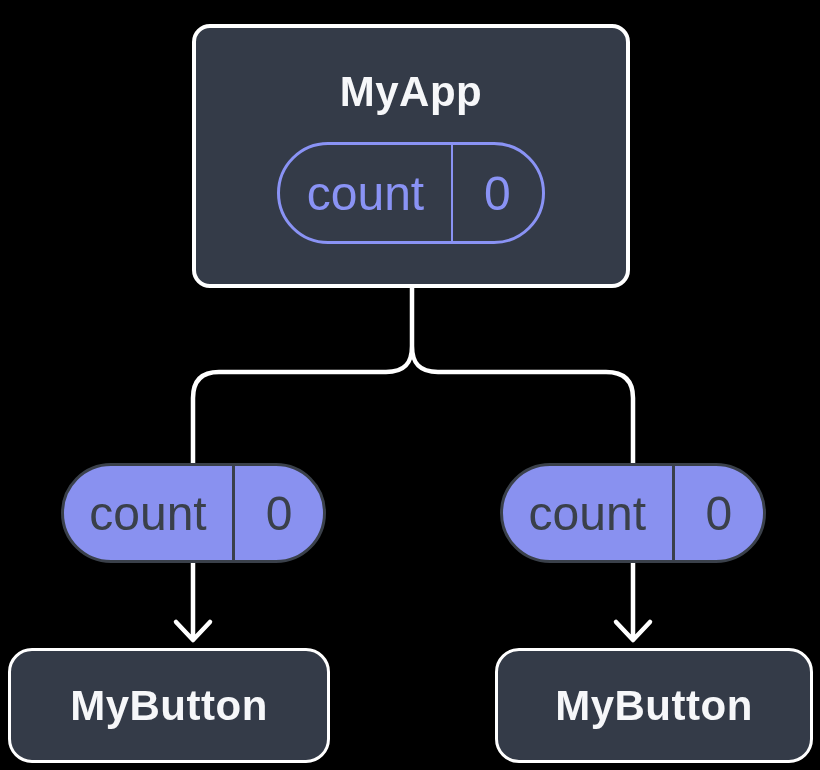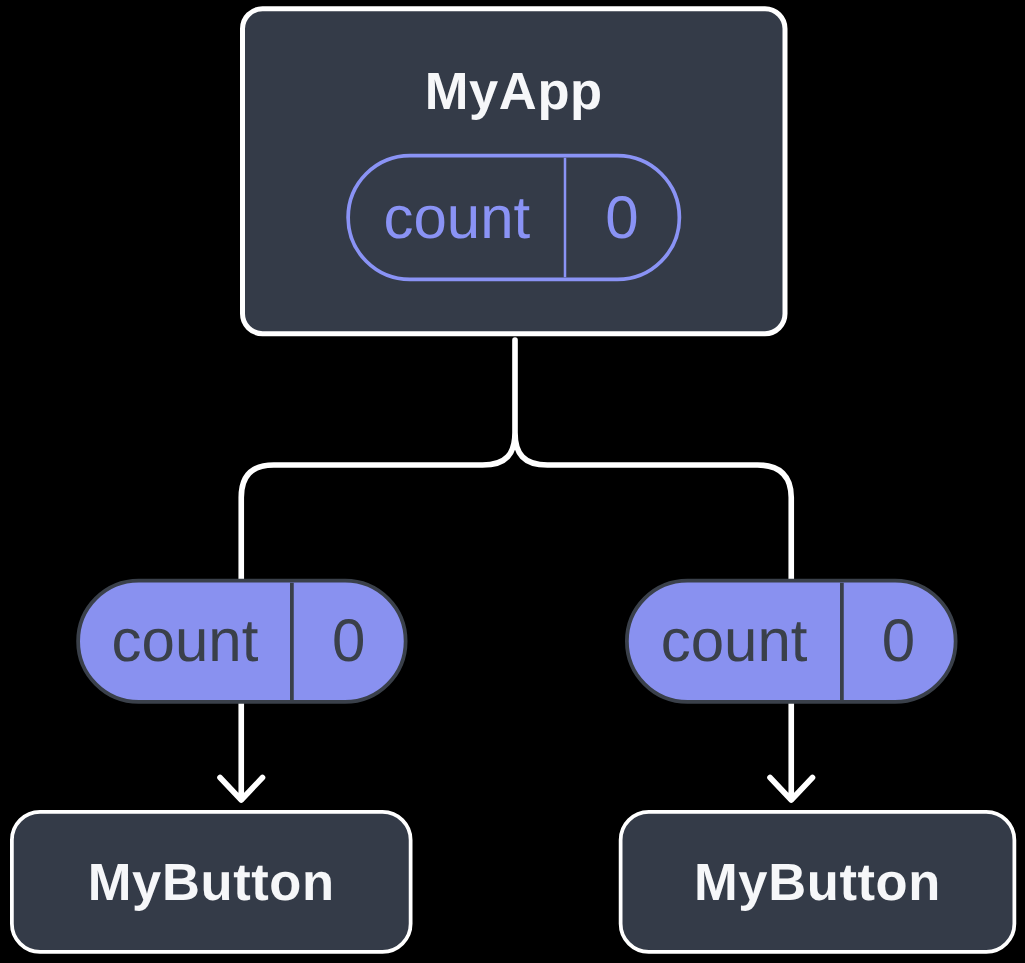--- a/index.html
+++ b/index.html
@@ -32,21 +32,21 @@
     position:absolute;
     box-sizing:border-box;
     background:var(--node-fill);
     border:4px solid var(--node-border);
     color:var(--node-text);
     display:flex;
     align-items:center;
     justify-content:center;
   }
   .node-app{
-    left:192px;top:5px;width:438px;height:264px;
+    left:192px;top:24px;width:438px;height:264px;
     border-radius:18px;
     flex-direction:column;
     gap:26px;
   }
   .node-button{
     height:115px;top:648px;
     border-radius:24px;
     border-width:3.5px;
   }
   .node-button-left{left:8px;width:322px;}

